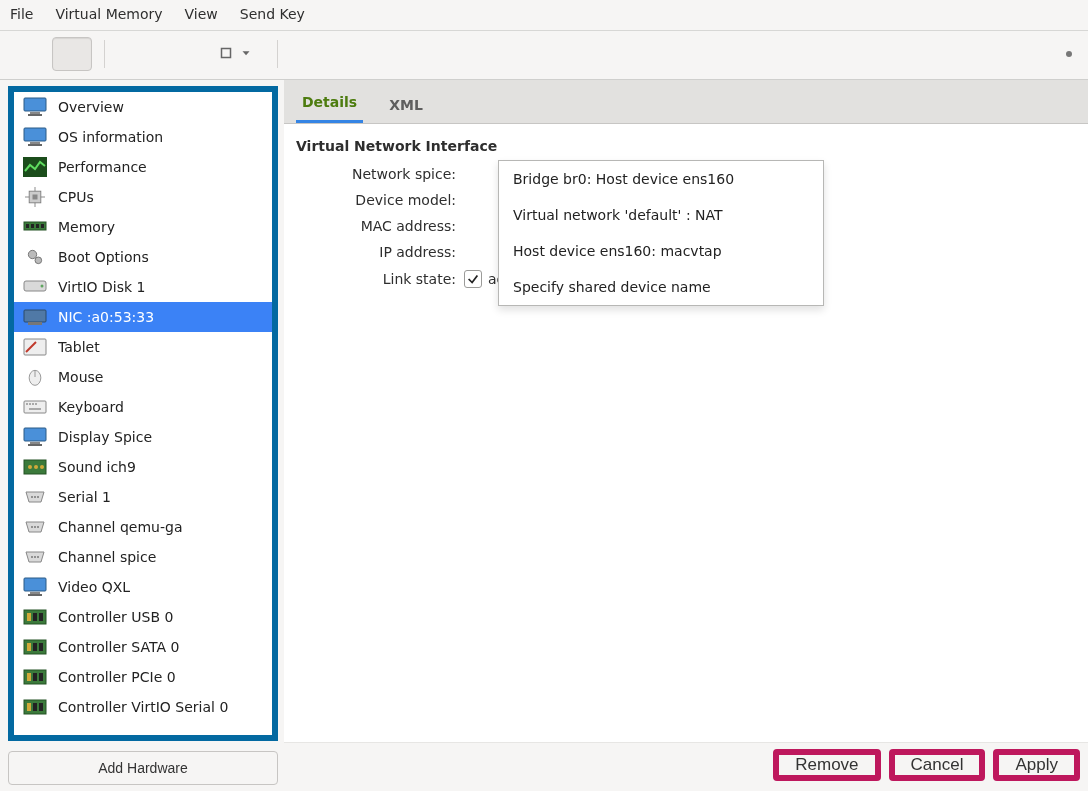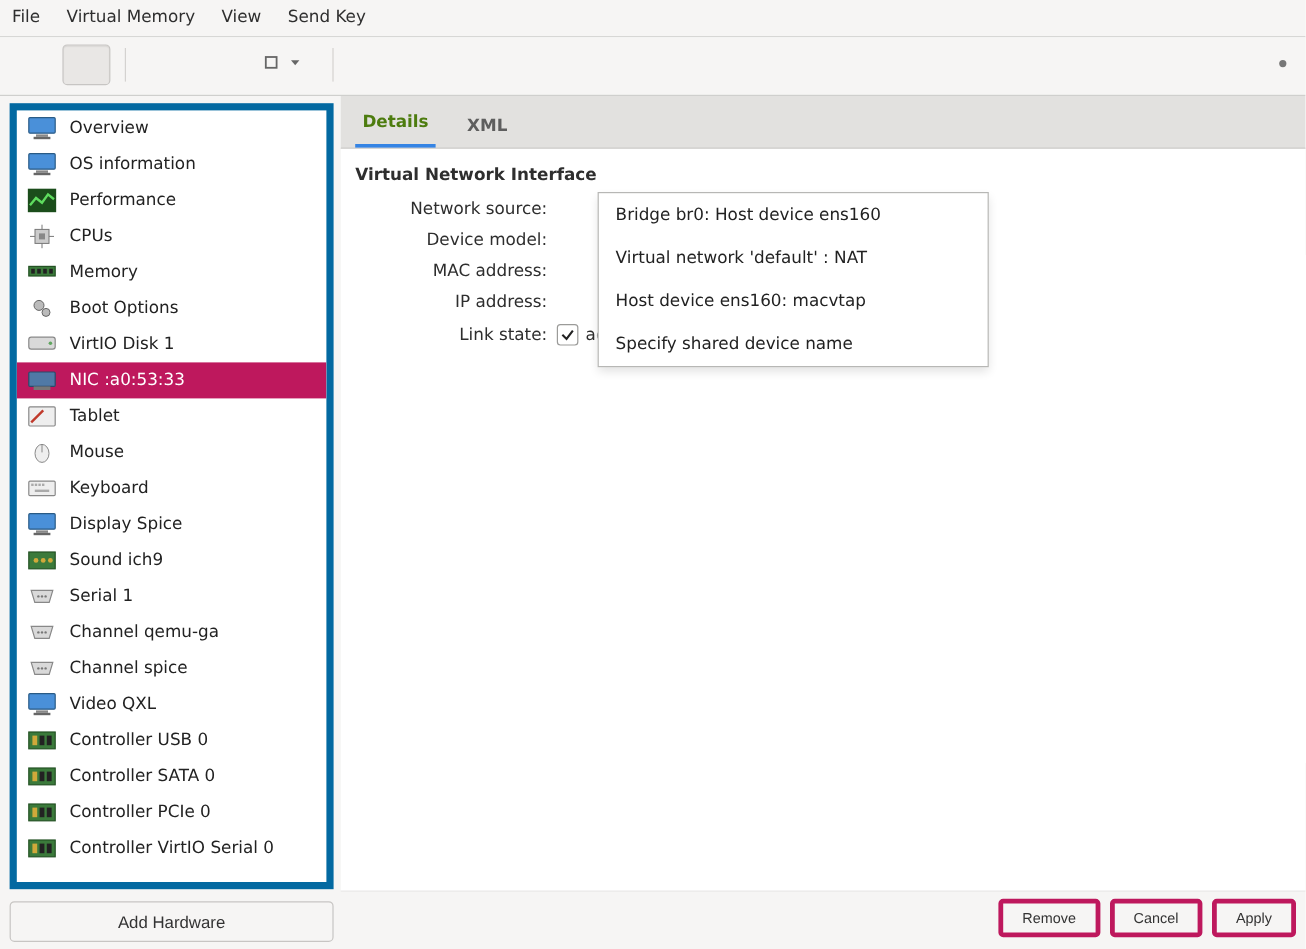--- a/index.html
+++ b/index.html
@@ -65,21 +65,21 @@
   .hw-item {
     display:flex;
     align-items:center;
     gap: 10px;
     padding: 4px 8px 4px 8px;
     height: 30px;
     color: #222;
     cursor: default;
   }
   .hw-item.selected {
-    background: #be185d;
+    background: #3b82f6;
     color: #fff;
   }
   .hw-icon {
     width: 26px; height: 22px;
     display:inline-flex; align-items:center; justify-content:center;
     flex: 0 0 26px;
   }
   .hw-icon svg { width: 24px; height: 20px; }
   .hw-label { white-space: nowrap; overflow:hidden; text-overflow: ellipsis; }
   .add-hw-btn {
@@ -155,24 +155,24 @@
     display:flex;
     align-items:center;
     justify-content: flex-end;
     gap: 8px;
     padding: 6px 8px 10px 8px;
     border-top: 1px solid #e7e6e4;
   }
   .footer button {
     height: 32px;
     padding: 0 16px;
-    border: 4px solid #be185d;
+    border: 6px solid #be185d;
     border-radius: 4px;
     background: #f6f5f4;
-    font-size: 12px;
+    font-size: 17px;
     color: #333;
   }
 </style>
 </head>
 <body>
 
 <div class="window">
 
   <div class="menubar">
     <span>File</span>
@@ -480,21 +480,21 @@
 
     <div class="content">
       <div class="tabs">
         <div class="tab active">Details</div>
         <div class="tab">XML</div>
       </div>
       <div class="panel">
         <div class="panel-title">Virtual Network Interface</div>
 
         <div class="form">
-          <div class="lbl">Network source:</div>
+          <div class="lbl">Network spice:</div>
           <div class="val"></div>
 
           <div class="lbl">Device model:</div>
           <div class="val"></div>
 
           <div class="lbl">MAC address:</div>
           <div class="val"></div>
 
           <div class="lbl">IP address:</div>
           <div class="val"></div>

